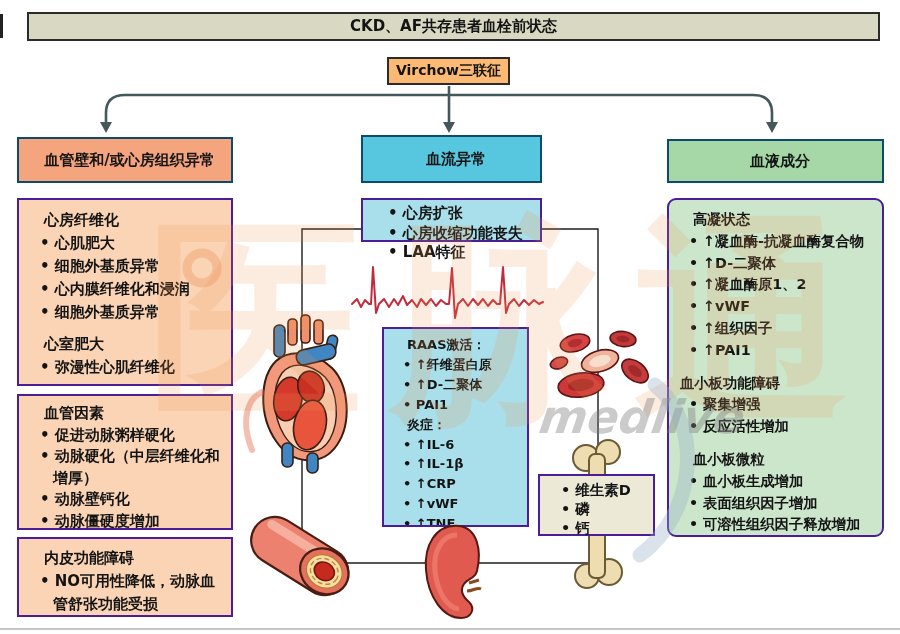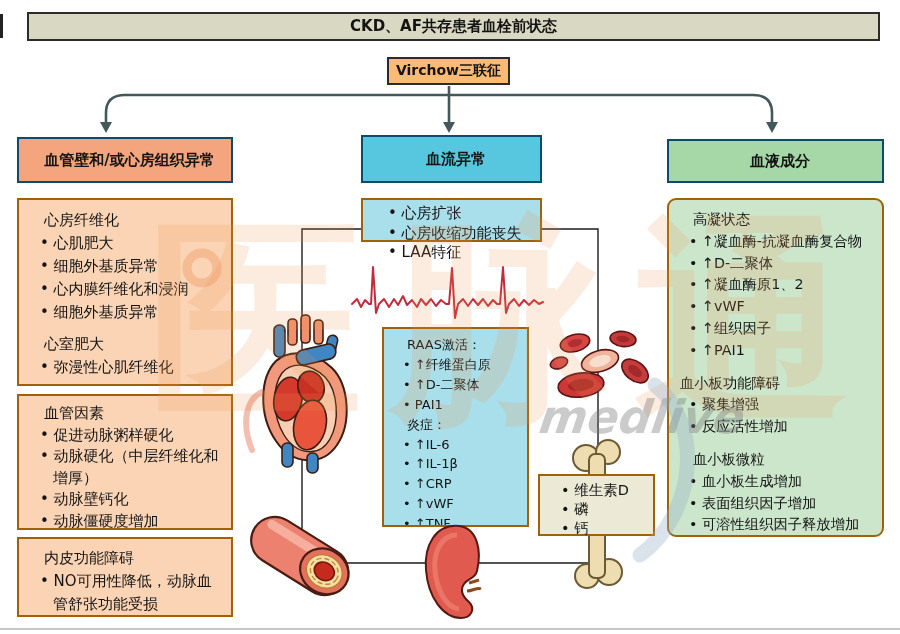--- a/index.html
+++ b/index.html
@@ -11,21 +11,21 @@
     border:2px solid #2b2b2b;box-sizing:border-box;display:flex;align-items:center;justify-content:center;
     font-size:15px;font-weight:bold;z-index:2;}
   .virchow{position:absolute;left:387px;top:57px;width:123px;height:28px;background:#fdba74;
     border:2px solid #2b2b2b;box-sizing:border-box;display:flex;align-items:center;justify-content:center;
     font-size:14px;font-weight:bold;z-index:2;}
   .header{position:absolute;box-sizing:border-box;border:2px solid #0c4a6e;font-weight:bold;
     display:flex;align-items:center;justify-content:center;font-size:15px;z-index:2;padding-left:9px;}
   .h-left{left:17px;top:137px;width:216px;height:46px;background:#F5A57E;}
   .h-mid{left:361px;top:135px;width:181px;height:48px;background:#57C7DF;}
   .h-right{left:667px;top:139px;width:217px;height:44px;background:#A5D7A7;}
-  .box{position:absolute;box-sizing:border-box;border:2px solid #a16207;font-weight:normal;z-index:2;}
+  .box{position:absolute;box-sizing:border-box;border:2px solid #4c1d95;font-weight:bold;z-index:2;}
   .peach{background:#FAD4B5;}
   .blue{background:#A9DFEA;}
   .green{background:#CCE6CB;border-radius:9px;}
   .cream{background:#ECEAD7;z-index:4;}
   .box .li{padding-left:24px;text-indent:-13px;}
   .box .hd{padding-left:15px;}
   .box .hd0{padding-left:2px;}
   .gap{height:9px;}
   .rgap{height:11px;}
   .b1{left:17px;top:198px;width:216px;height:188px;padding:9px 6px 0 10px;font-size:15px;line-height:23px;}

